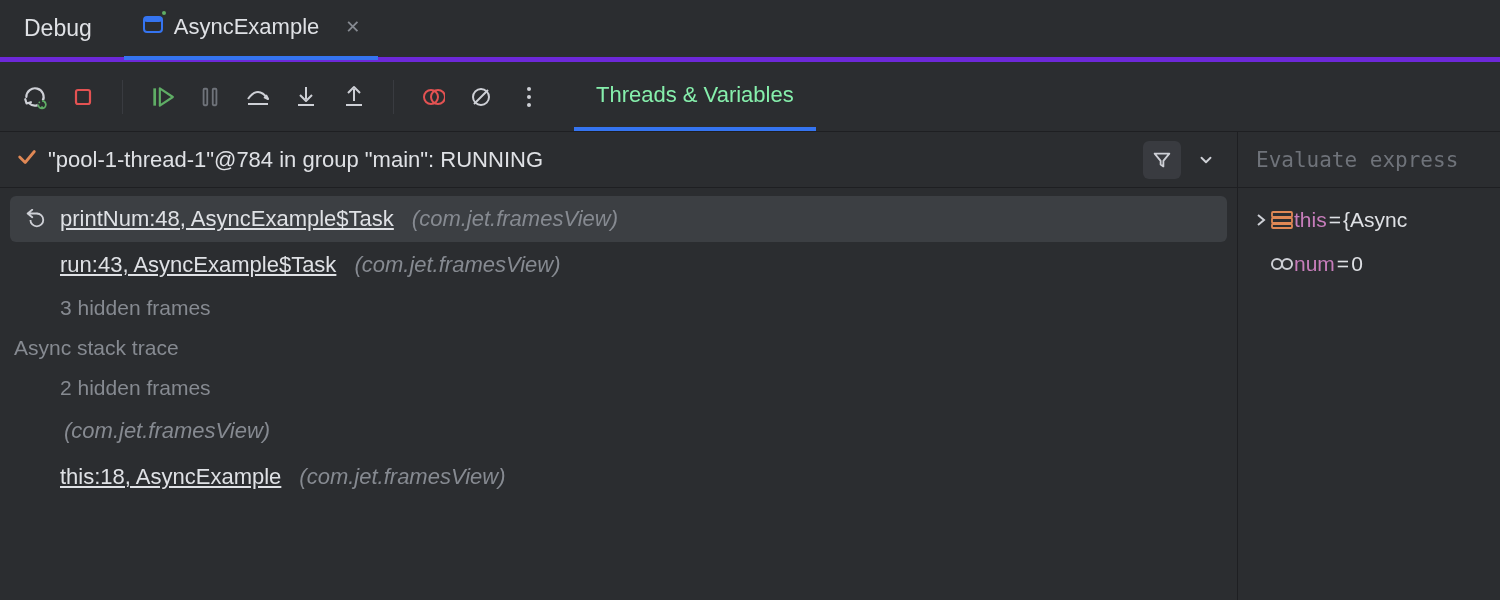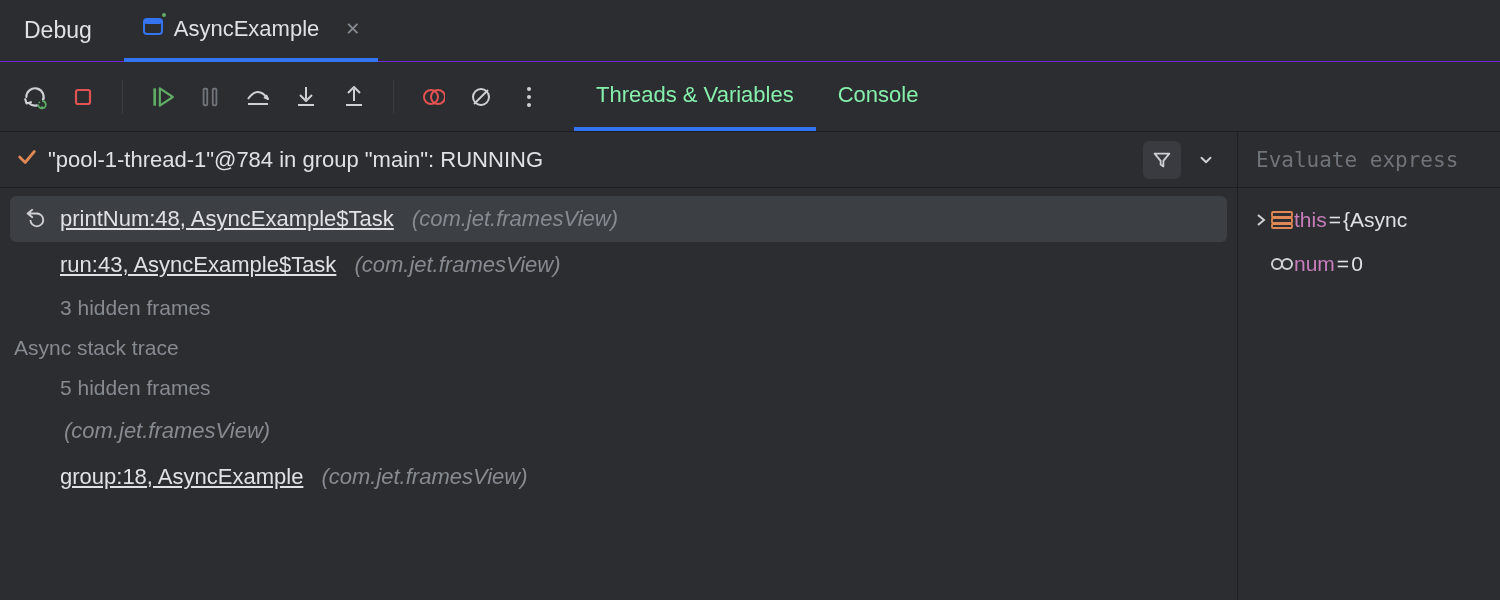--- a/index.html
+++ b/index.html
@@ -10,21 +10,21 @@
     font-family: -apple-system, BlinkMacSystemFont, "Segoe UI", sans-serif;
     font-size: 21px;
     display: flex;
     flex-direction: column;
   }
   .title-row {
     display: flex;
     align-items: center;
     height: 62px;
     padding: 0 10px;
-    border-bottom: 1px solid #6d28d9;
+    border-bottom: 5px solid #6d28d9;
   }
   .title-left {
     font-size: 23px;
     font-weight: 500;
     color: #dfe1e5;
     padding: 0 14px;
   }
   .tab {
     display: flex;
     align-items: center;
@@ -298,21 +298,20 @@
     <span class="icon-btn">
       <svg width="6" height="22" viewBox="0 0 6 22">
         <circle cx="3" cy="3" r="2" fill="#ced0d6"></circle>
         <circle cx="3" cy="11" r="2" fill="#ced0d6"></circle>
         <circle cx="3" cy="19" r="2" fill="#ced0d6"></circle>
       </svg>
     </span>
   </div>
   <div class="toolbar-tabs">
     <div class="sub-tab active">Threads &amp; Variables</div>
-    <div class="sub-tab">Console</div>
   </div>
 </div>
 
 <div class="content-row">
 
   <div class="frames-pane">
     <div class="thread-header">
       <span>
         <svg width="22" height="22" viewBox="0 0 24 24">
           <path d="M4 12 L10 18 L20 6" fill="none" stroke="#e08855" stroke-width="3" stroke-linecap="round" stroke-linejoin="round"></path>
@@ -349,30 +348,30 @@
       <div class="frame-row">
         <span class="frame-icon"></span>
         <span class="frame-text">run:43, AsyncExample$Task</span>
         <span class="frame-pkg">(com.jet.framesView)</span>
       </div>
 
       <div class="hidden-frames">3 hidden frames</div>
 
       <div class="section-label">Async stack trace</div>
 
-      <div class="hidden-frames">5 hidden frames</div>
+      <div class="hidden-frames">2 hidden frames</div>
 
       <div class="frame-row">
         <span class="frame-icon"></span>
         <span class="frame-pkg">(com.jet.framesView)</span>
       </div>
 
       <div class="frame-row">
         <span class="frame-icon"></span>
-        <span class="frame-text">group:18, AsyncExample</span>
+        <span class="frame-text">this:18, AsyncExample</span>
         <span class="frame-pkg">(com.jet.framesView)</span>
       </div>
 
     </div>
   </div>
 
   <div class="variables-pane">
     <div class="eval-header">
       <span>Evaluate express</span>
     </div>

